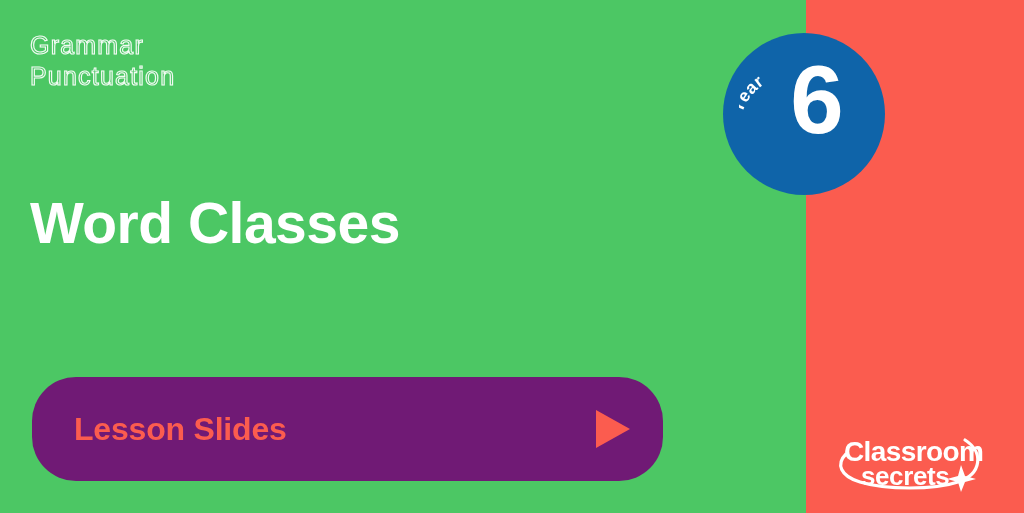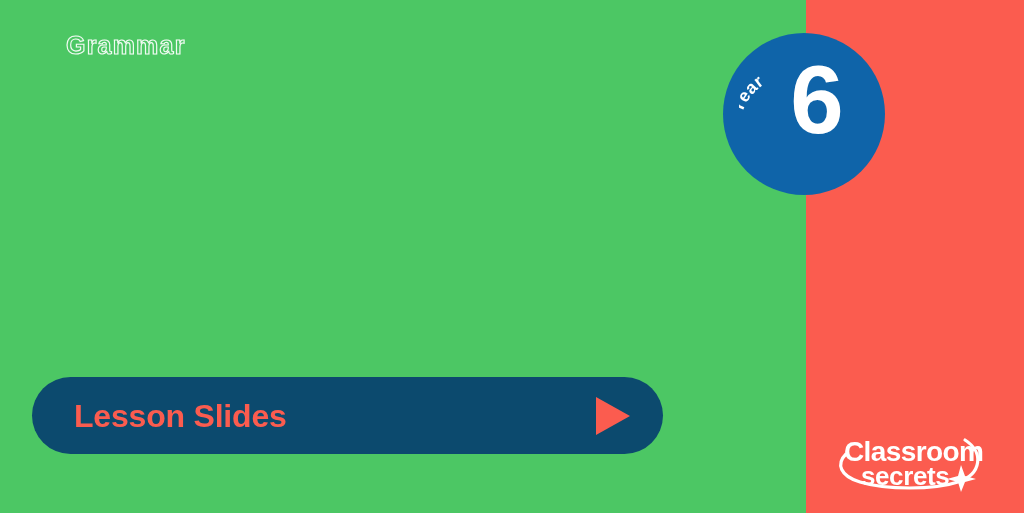--- a/index.html
+++ b/index.html
@@ -34,26 +34,25 @@
 
   
   .subject {
     position: absolute;
     left: 30px;
     top: 30px;
     width: 420px;
     line-height: 1.22;
     letter-spacing: 1.2px;
     font-size: 25px;
-    font-weight: 700;
+    font-weight: 400;
     color: transparent;
     -webkit-text-stroke: 1.15px rgba(255,255,255,0.92);
     text-stroke: 1.15px rgba(255,255,255,0.92);
     user-select: none;
-    margin-left: 36px;
   }
   .subject .line { display: block; white-space: pre; }
 
   
   .title {
     position: absolute;
     left: 30px;
     top: 190px;
     font-size: 57px;
     font-weight: 700;
@@ -73,22 +72,22 @@
     letter-spacing: -0.3px;
     white-space: nowrap;
   }
 
   
   .cta {
     position: absolute;
     left: 32px;
     top: 377px;
     width: 631px;
-    height: 77px;
-    background: #0c4a6e;
+    height: 104px;
+    background: #701a75;
     border-radius: 44px;
     box-sizing: border-box;
     cursor: pointer;
   }
   .cta-label {
     position: absolute;
     left: 42px;
     top: 50%;
     transform: translateY(-50%);
     font-size: 32px;
@@ -165,22 +164,24 @@
 </head>
 <body>
 
 <div id="slide">
 
   <div class="panel-green"></div>
   <div class="panel-red"></div>
 
   <div class="subject">
     <span class="line">Grammar</span>
-  </div>
-
+    <span class="line">Punctuation</span>
+  </div>
+
+  <div class="title">Word Classes</div>
 
 
   <div class="cta">
     <span class="cta-label">Lesson Slides</span>
     <span class="cta-play"></span>
   </div>
 
   <div class="badge">
     <svg class="badge-year" viewBox="0 0 86 46">
       <defs>

